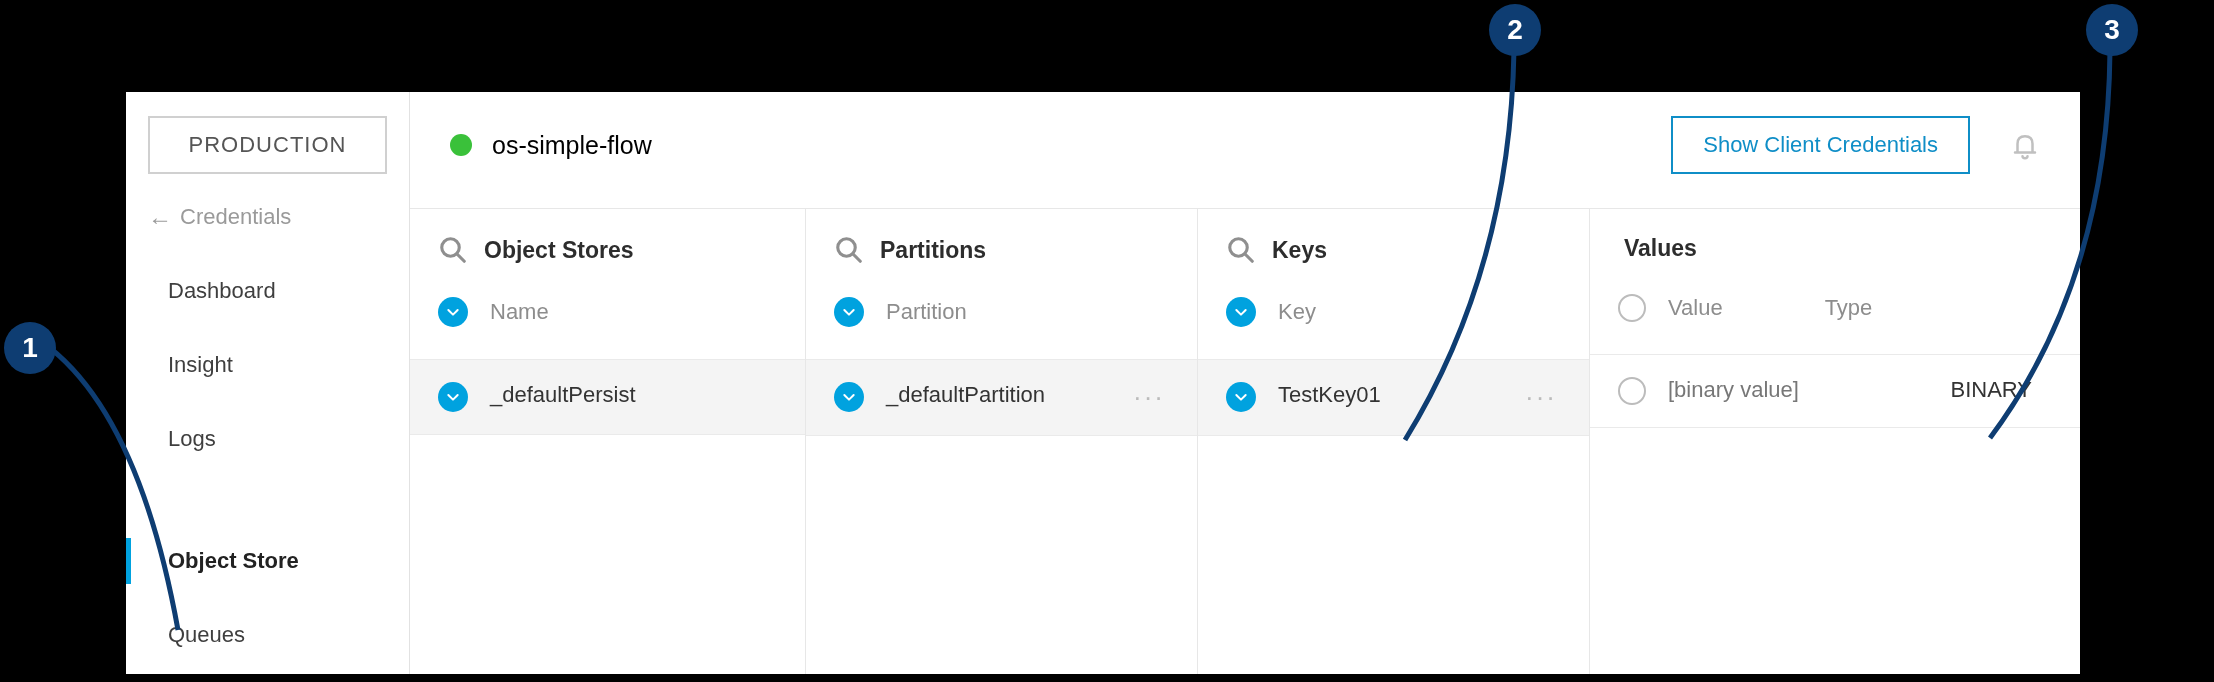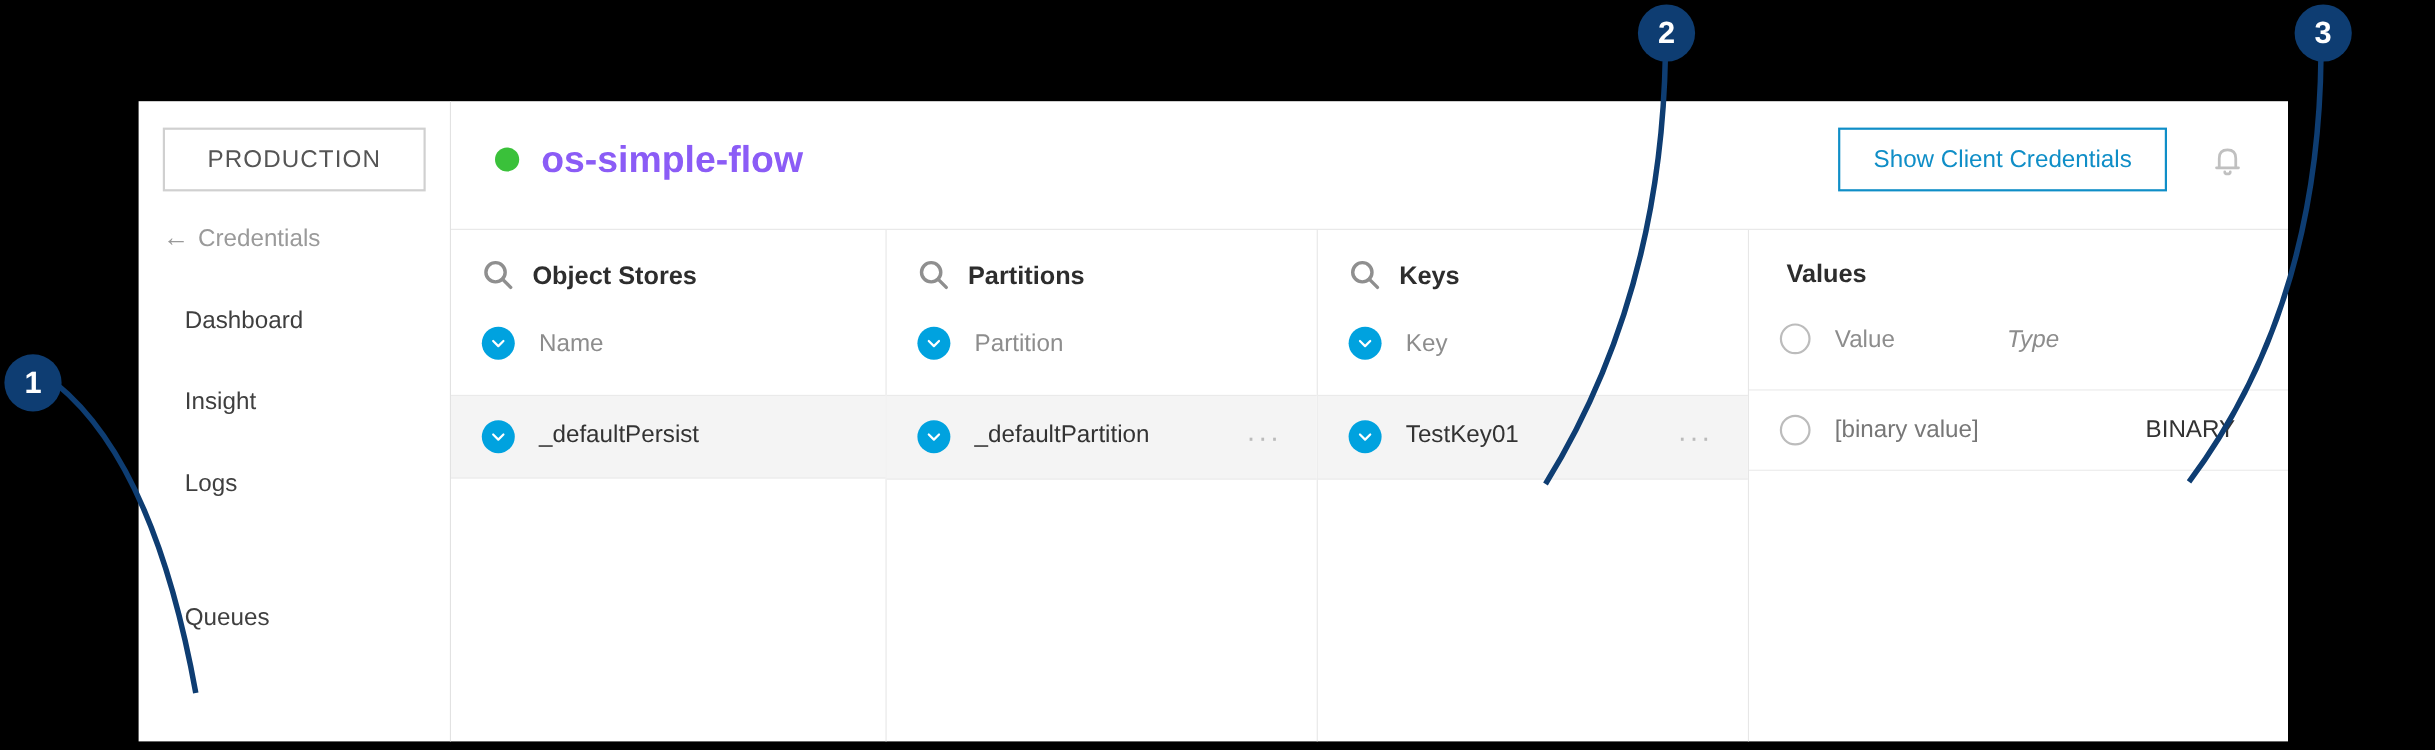--- a/index.html
+++ b/index.html
@@ -91,23 +91,23 @@
     align-items: center;
     padding: 24px 40px 34px 40px;
   }
   .status-dot {
     width: 22px; height: 22px;
     border-radius: 50%;
     background: #3ac13a;
     margin-right: 20px;
   }
   .app-title {
-    font-size: 34px;
-    font-weight: 700;
-    color: #8b5cf6;
+    font-size: 25px;
+    font-weight: 400;
+    color: #000000;
     flex: 1;
   }
   .credentials-btn {
     border: 2px solid #0f8ec7;
     color: #0f8ec7;
     background: #fff;
     font-size: 22px;
     padding: 14px 30px;
     cursor: pointer;
     margin-right: 40px;
@@ -195,21 +195,21 @@
     flex: 1;
   }
   .more-dots {
     color: #bbb;
     font-size: 26px;
     letter-spacing: 2px;
     cursor: pointer;
     padding: 0 4px;
   }
   .values .sub-header { gap: 22px; text-align: right; }
-  .values .sub-label:last-child { margin-left: auto; padding-right: 28px; font-style: italic; }
+  .values .sub-label:last-child { margin-left: auto; padding-right: 28px; }
   .values .data-row .row-type {
     font-size: 22px;
     color: #333;
     padding-right: 20px;
   }
   .values .row-text { color: #777; }
 
   
   .callout {
     position: absolute;
@@ -257,20 +257,21 @@
     <div class="env-badge">PRODUCTION</div>
     <div class="back-link">
       <span class="arrow">←</span>
       <span>Credentials</span>
     </div>
     <nav class="nav-list">
       <div class="nav-item">Dashboard</div>
       <div class="nav-item">Insight</div>
       <div class="nav-item">Logs</div>
       <div class="nav-item spacer"></div>
+      <div class="nav-item active">Object Store</div>
       <div class="nav-item">Queues</div>
     </nav>
   </aside>
 
   <main class="main">
     <div class="header">
       <div class="status-dot"></div>
       <div class="app-title">os-simple-flow</div>
       <button class="credentials-btn">Show Client Credentials</button>
       <svg class="bell-icon" viewBox="0 0 24 24">

